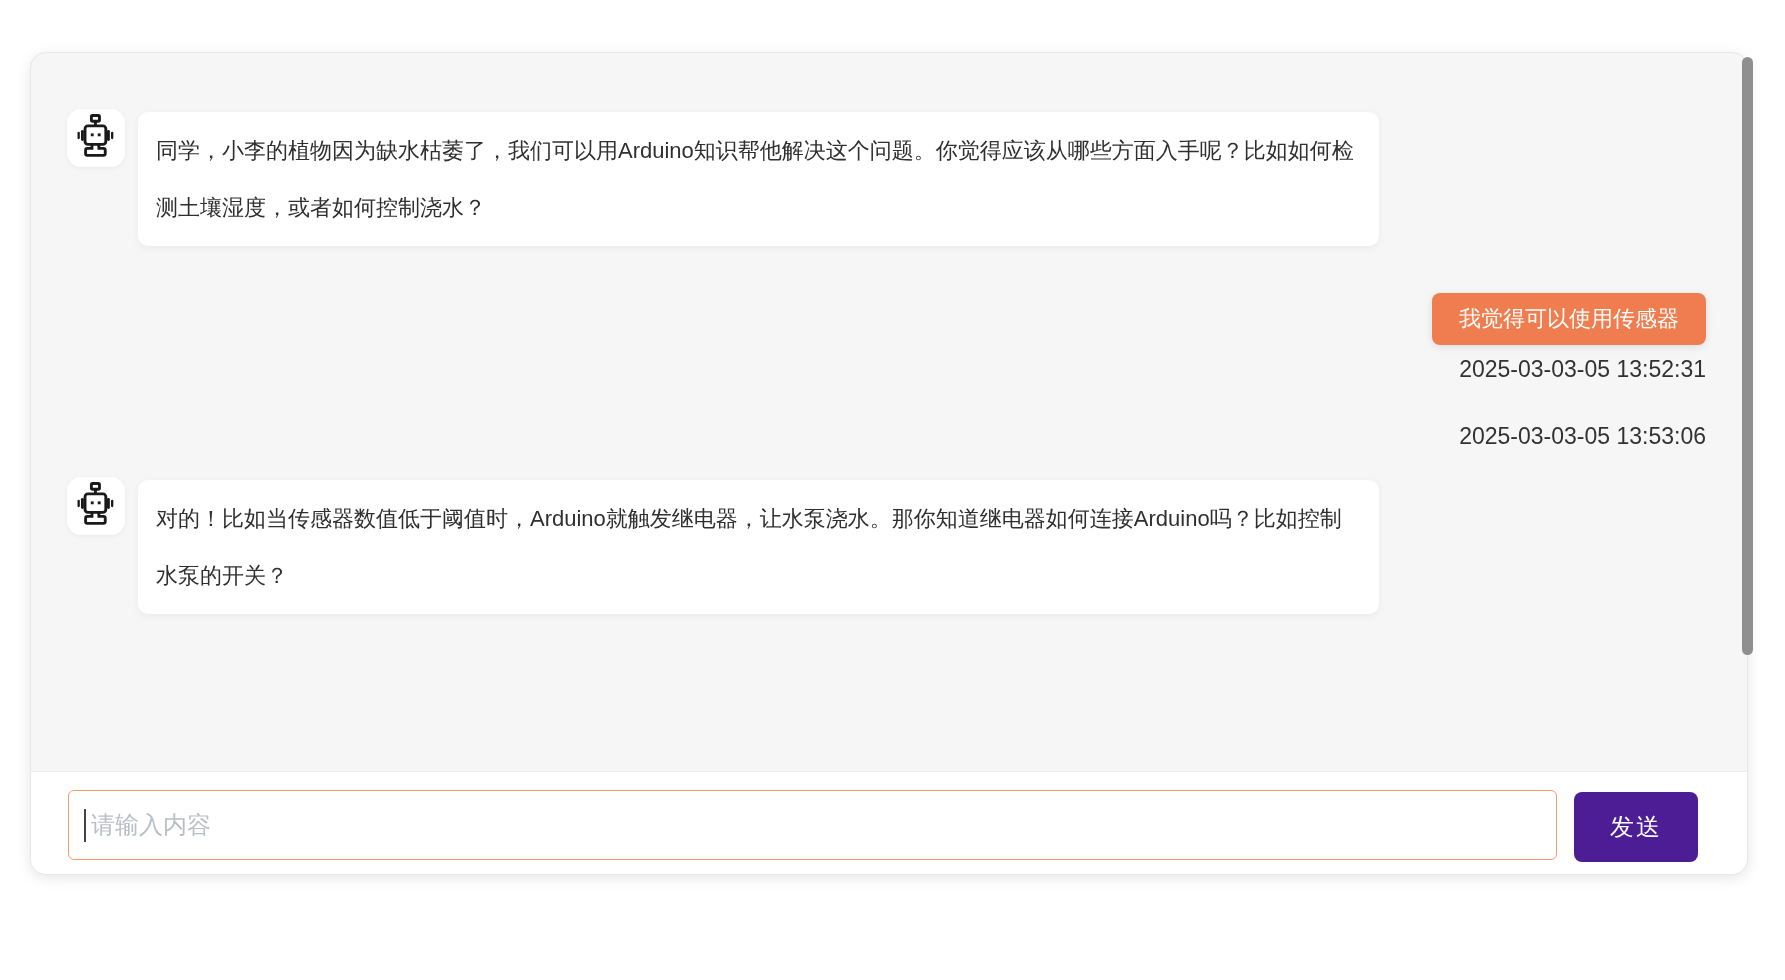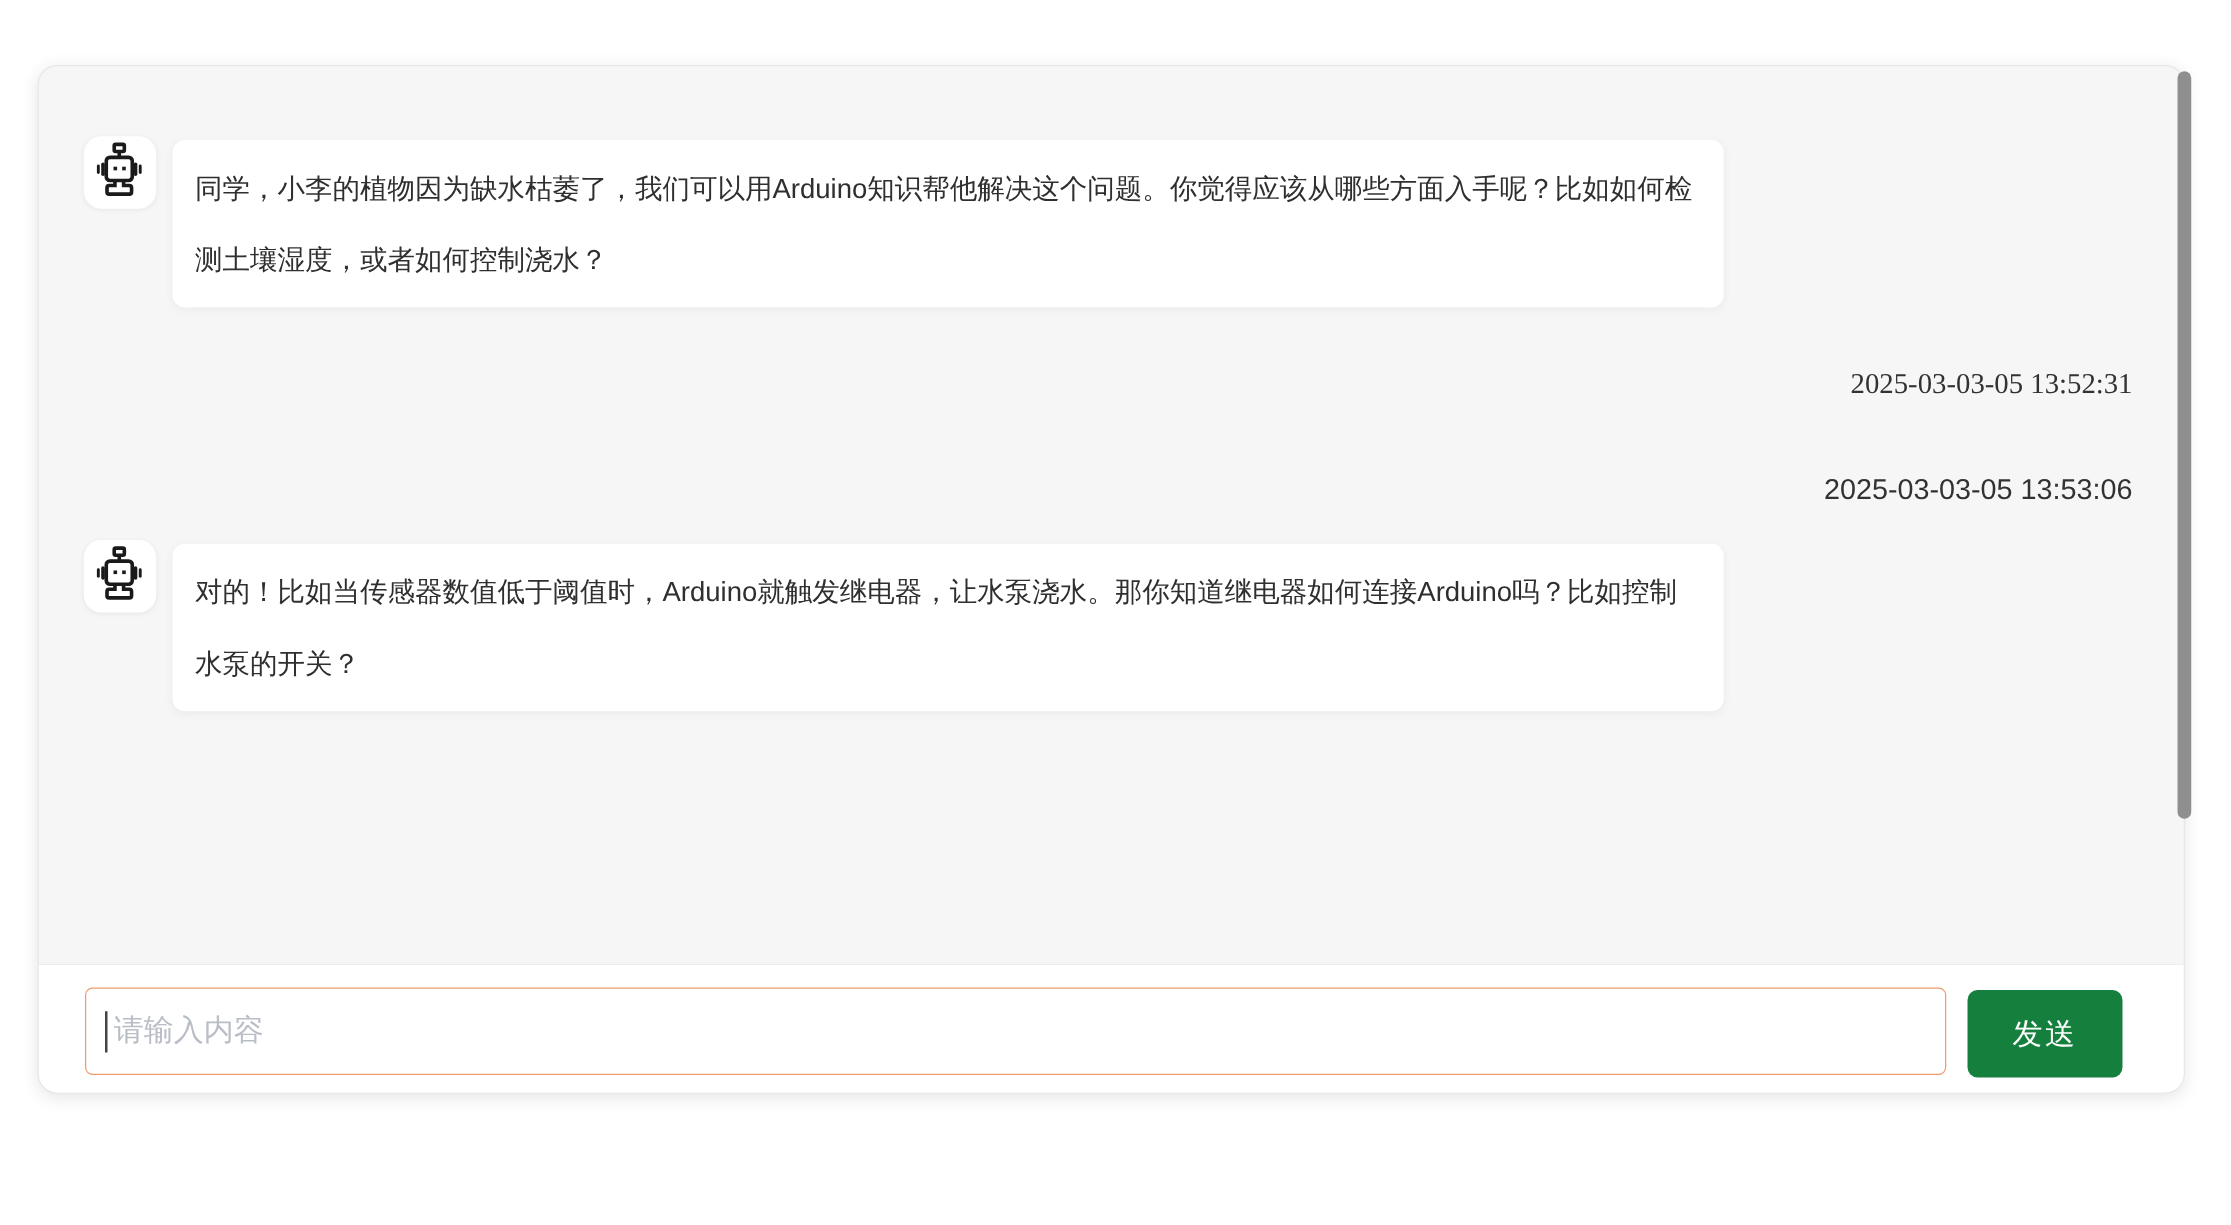--- a/index.html
+++ b/index.html
@@ -38,21 +38,21 @@
     padding:13px 27px; font-size:22px; line-height:26px;
     box-shadow:0 2px 8px rgba(0,0,0,0.10);
     max-width:1300px;
   }
   .timestamp {
     text-align:right; font-size:23px; color:#323232; line-height:28px;
   }
 
   .m0 { margin-bottom:47px; }
   .mu1 { margin-bottom:10px; }
-  .mt1 { margin-bottom:56px;font-family:Liberation Serif, serif; }
+  .mt1 { margin-bottom:39px; }
   .m2 { margin-bottom:33px; }
   .mu2 { margin-bottom:18px; }
   .mt2 { margin-bottom:30px; }
 
   .input-bar {
     position:absolute; left:0; top:718px; width:100%; height:105px;
     background:#ffffff; border-top:1px solid #ececec;
     border-radius:0 0 16px 16px;
   }
   .text-input {
@@ -61,21 +61,21 @@
     font-size:24px; color:#333333; padding:0 22px;
     font-family:"Liberation Sans","DejaVu Sans",sans-serif;
     outline:none;
   }
   .text-input::placeholder { color:#b9bdc6; opacity:1; }
   .caret {
     position:absolute; left:53px; top:37px; width:2px; height:33px; background:#444;
   }
   .send-btn {
     position:absolute; left:1543px; top:20px; width:124px; height:70px;
-    background:#15803d; color:#ffffff; font-size:24px; border:none;
+    background:#4c1d95; color:#ffffff; font-size:24px; border:none;
     border-radius:8px; letter-spacing:2px;
     font-family:"Liberation Sans","DejaVu Sans",sans-serif;
   }
 
   .scrollbar-thumb {
     position:absolute; left:1742px; top:57px; width:11px; height:598px;
     background:#8f8f8f; border-radius:6px; z-index:5;
   }
 </style>
 </head>
@@ -96,20 +96,23 @@
           <rect x="13" y="34" width="4" height="13" rx="2" fill="#1a1a1a" stroke="none"></rect>
           <rect x="19" y="31" width="5" height="19" rx="2.5" fill="#1a1a1a" stroke="none"></rect>
           <rect x="71" y="34" width="4" height="13" rx="2" fill="#1a1a1a" stroke="none"></rect>
           <rect x="64" y="31" width="5" height="19" rx="2.5" fill="#1a1a1a" stroke="none"></rect>
           <path d="M38 56 v7 h-8 a3 3 0 0 0 -3 3 v6 a3 3 0 0 0 3 3 h28 a3 3 0 0 0 3 -3 v-6 a3 3 0 0 0 -3 -3 h-8 v-7"></path>
         </svg>
       </div>
       <div class="bubble-bot">同学，小李的植物因为缺水枯萎了，我们可以用Arduino知识帮他解决这个问题。你觉得应该从哪些方面入手呢？比如如何检测土壤湿度，或者如何控制浇水？</div>
     </div>
 
+    <div class="row-user mu1">
+      <div class="bubble-user">我觉得可以使用传感器</div>
+    </div>
     <div class="timestamp mt1">2025-03-03-05 13:52:31</div>
 
 
     <div class="timestamp mt2">2025-03-03-05 13:53:06</div>
 
     <div class="row-bot">
       <div class="avatar">
         <svg width="52" height="52" viewBox="0 0 90 90" fill="none" stroke="#1a1a1a" stroke-width="5">
           <rect x="37" y="6" width="14" height="10" rx="2"></rect>
           <line x1="44" y1="16" x2="44" y2="24"></line>

